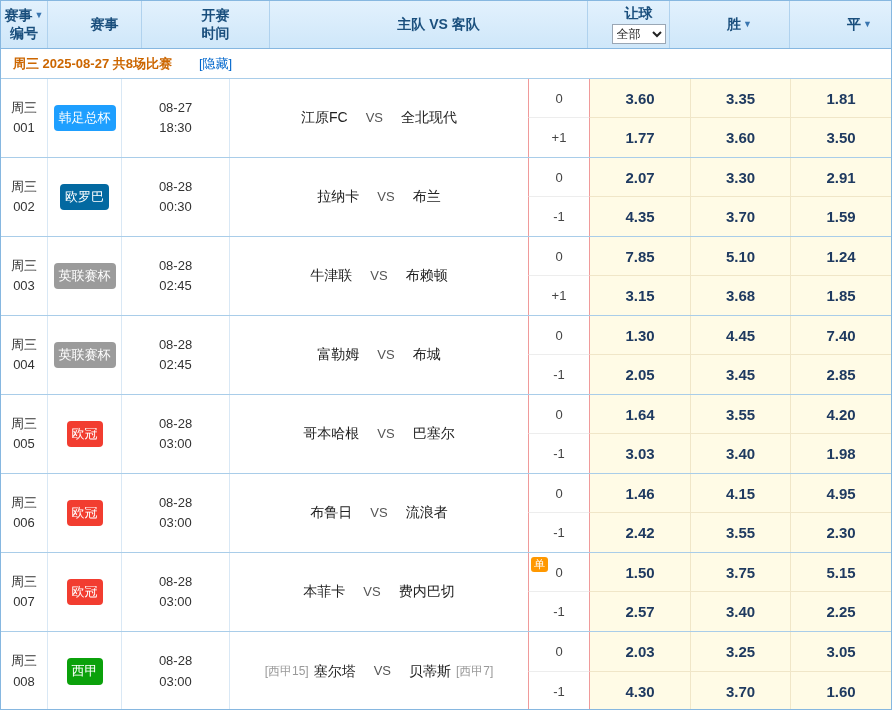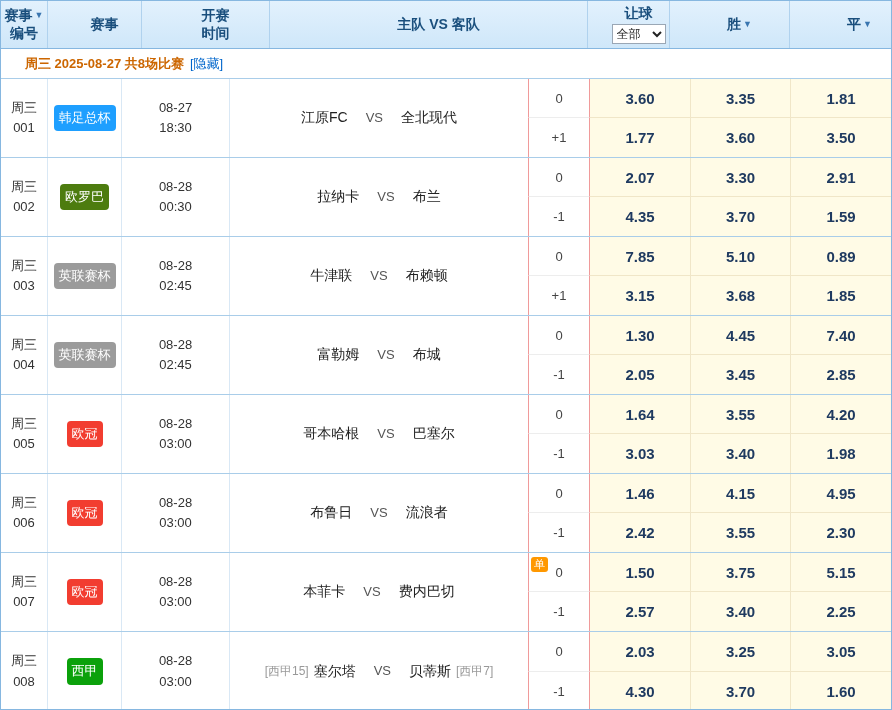--- a/index.html
+++ b/index.html
@@ -41,28 +41,29 @@
     font-family: "Liberation Sans", "DejaVu Sans", sans-serif;
     width: 54px; height: 20px;
     border: 1px solid #9aa7b5;
     background: #fff;
     color: #222;
   }
   
   .datebar {
     height: 30px;
     display: flex; align-items: center;
-    padding-left: 24px;
+    padding-left: 12px;
     font-size: 13px;
     background: #fff;
     border-bottom: 1px solid #a9cde9;
+    gap: 6px;
   }
   .datebar .summary { color: #cc6600; font-weight: bold; }
   .datebar .note { color: #333; }
-  .datebar .hide-link { color: #0066cc; cursor: pointer; margin-left: 6px; text-align: right; }
+  .datebar .hide-link { color: #0066cc; cursor: pointer; margin-left: 21px; text-align: right; }
   
   .match {
     display: grid;
     grid-template-columns: 47px 74px 108px 298px 62px 100px 100px 1fr;
     grid-template-rows: 1fr 1fr;
     height: 79px;
     border-bottom: 1px solid #a9cde9;
   }
   .match:last-child { border-bottom: none; }
   .cell {
@@ -201,21 +202,21 @@
     <div class="odds r2 cd">3.60</div>
     <div class="odds r2 cl">3.50</div>
   </div>
 
   <div class="match">
     <div class="cell c-num">
       <div>周三</div>
       <div>002</div>
     </div>
     <div class="cell c-league">
-      <span class="badge" style="background-color: #4d7c0f;">欧罗巴</span>
+      <span class="badge" style="background-color: #0369a1;">欧罗巴</span>
     </div>
     <div class="cell c-time">
       <div>08-28</div>
       <div>00:30</div>
     </div>
     <div class="cell c-teams">
 
       <span class="team">拉纳卡</span>
       <span class="vs">VS</span>
       <span class="team">布兰</span>
@@ -257,21 +258,21 @@
     </div>
     <div class="hcell h1">
 
       <span>0</span>
     </div>
     <div class="hcell h2">
       <span>+1</span>
     </div>
     <div class="odds r1 cw">7.85</div>
     <div class="odds r1 cd">5.10</div>
-    <div class="odds r1 cl">0.89</div>
+    <div class="odds r1 cl">1.24</div>
     <div class="odds r2 cw">3.15</div>
     <div class="odds r2 cd">3.68</div>
     <div class="odds r2 cl">1.85</div>
   </div>
 
   <div class="match">
     <div class="cell c-num">
       <div>周三</div>
       <div>004</div>
     </div>

